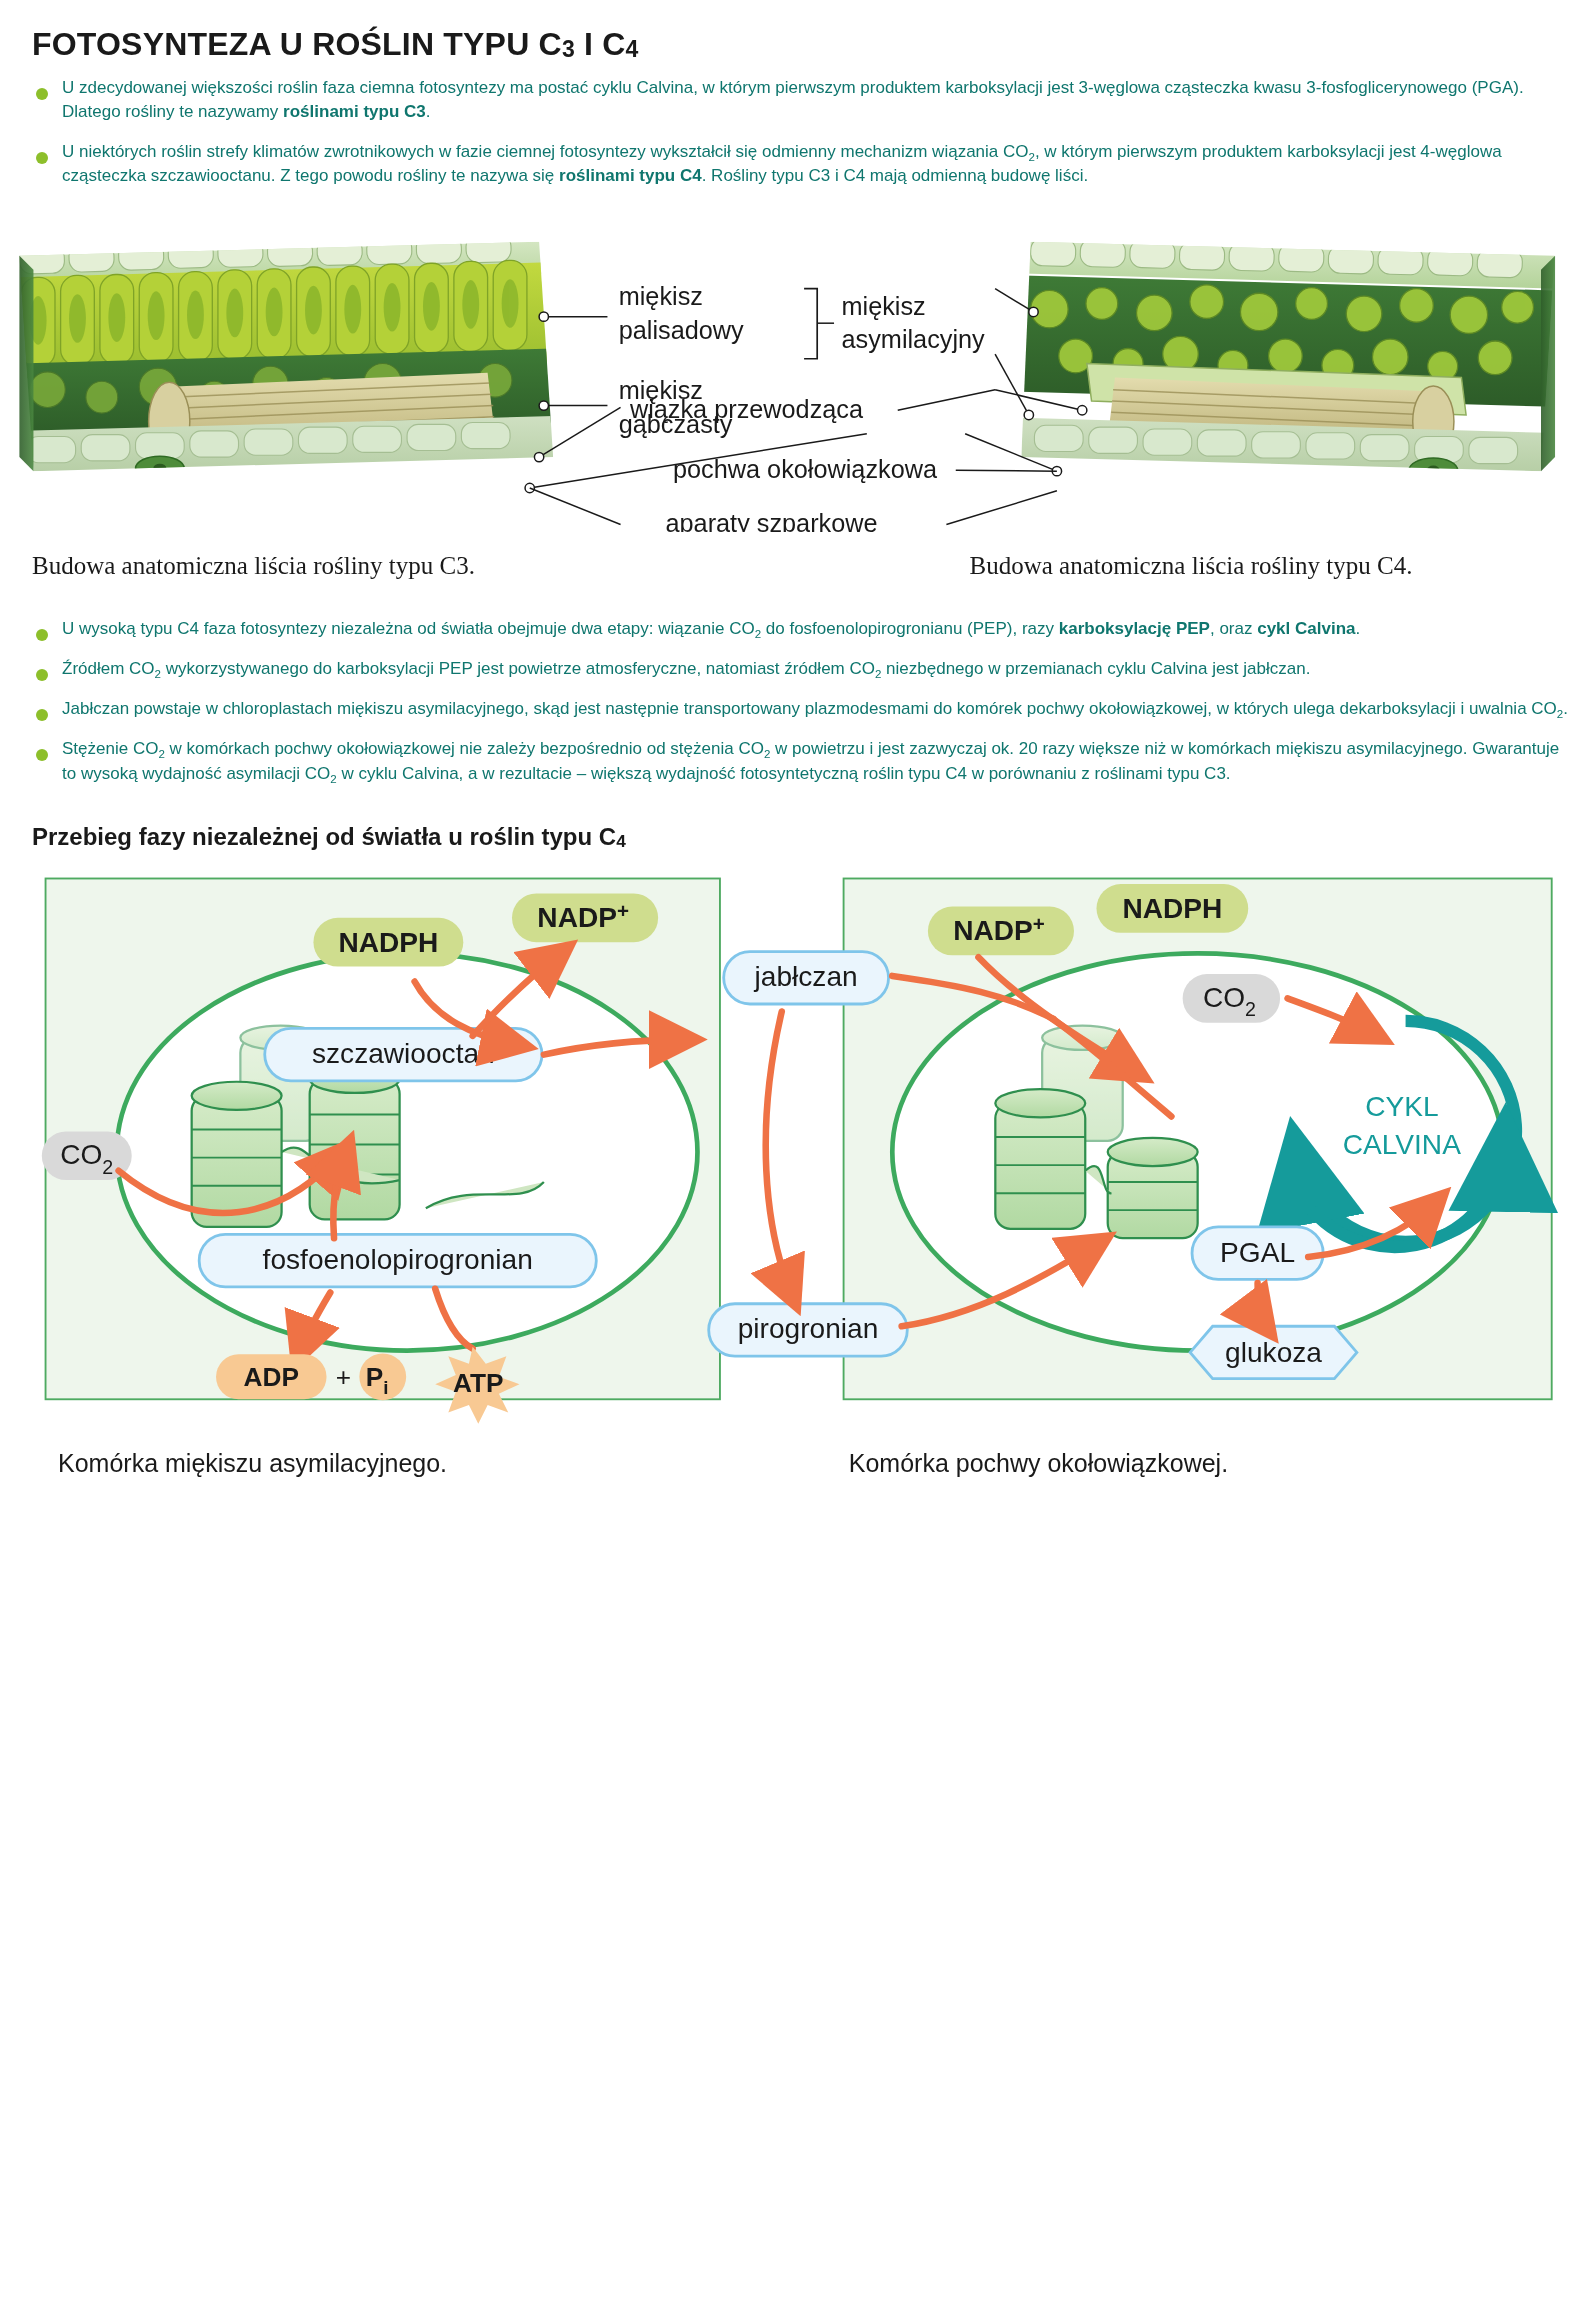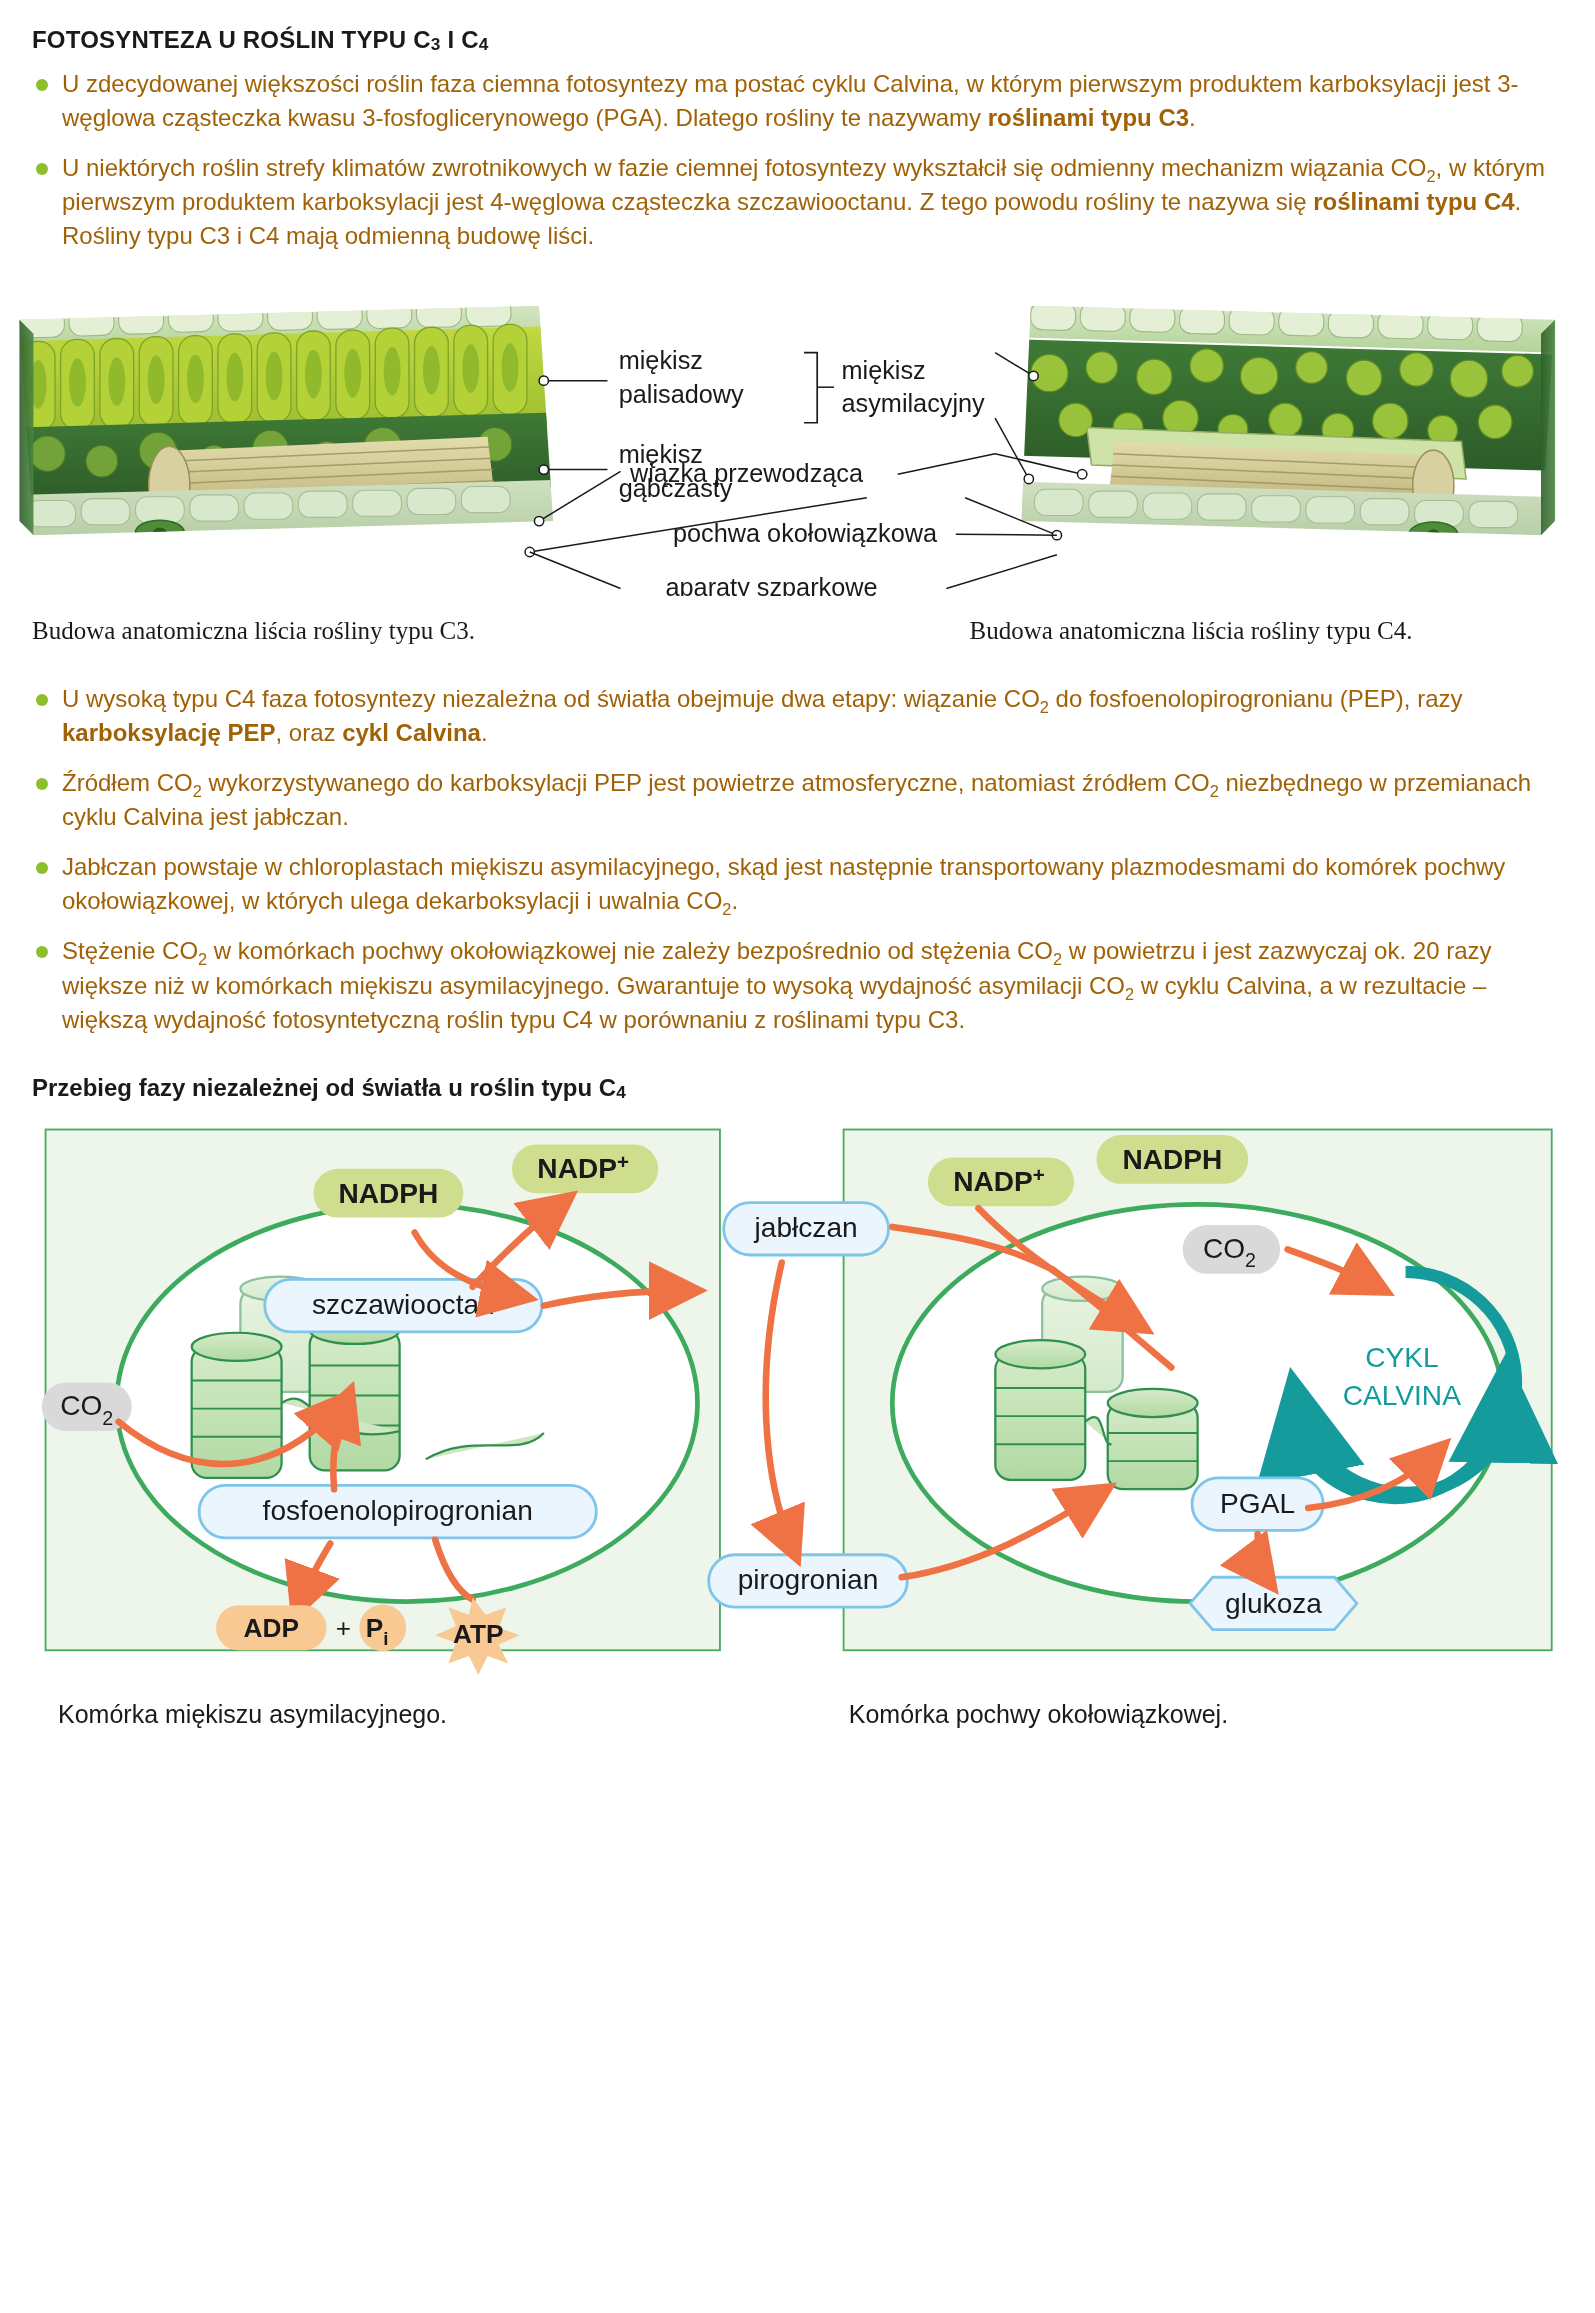--- a/index.html
+++ b/index.html
@@ -13,21 +13,21 @@
   .page{
     width:1596px;
     min-height:2313px;
     position:relative;
     padding:0;
     box-sizing:border-box;
   }
 
   
   .h-main{
-    font-size:24px;
+    font-size:32px;
     font-weight:bold;
     letter-spacing:0.2px;
     margin:26px 0 13px 32px;
   }
   .h-main sub, .sub{
     font-size:0.72em;
     vertical-align:baseline;
     position:relative;
     top:1.9px;
   }
@@ -41,23 +41,23 @@
   ul.bl{
     list-style:none;
     margin:0 0 0 32px;
     padding:0;
     width:1537px;
   }
   ul.bl li{
     position:relative;
     padding-left:30px;
     margin:0 0 16px 0;
-    font-size:24px;
+    font-size:17px;
     line-height:1.42;
-    color:#a16207;
+    color:#0f766e;
     max-width:1532px;
   }
   ul.bl li:before{
     content:"";
     position:absolute;
     left:3.7px;
     top:12px;
     width:12px;
     height:12px;
     border-radius:50%;

